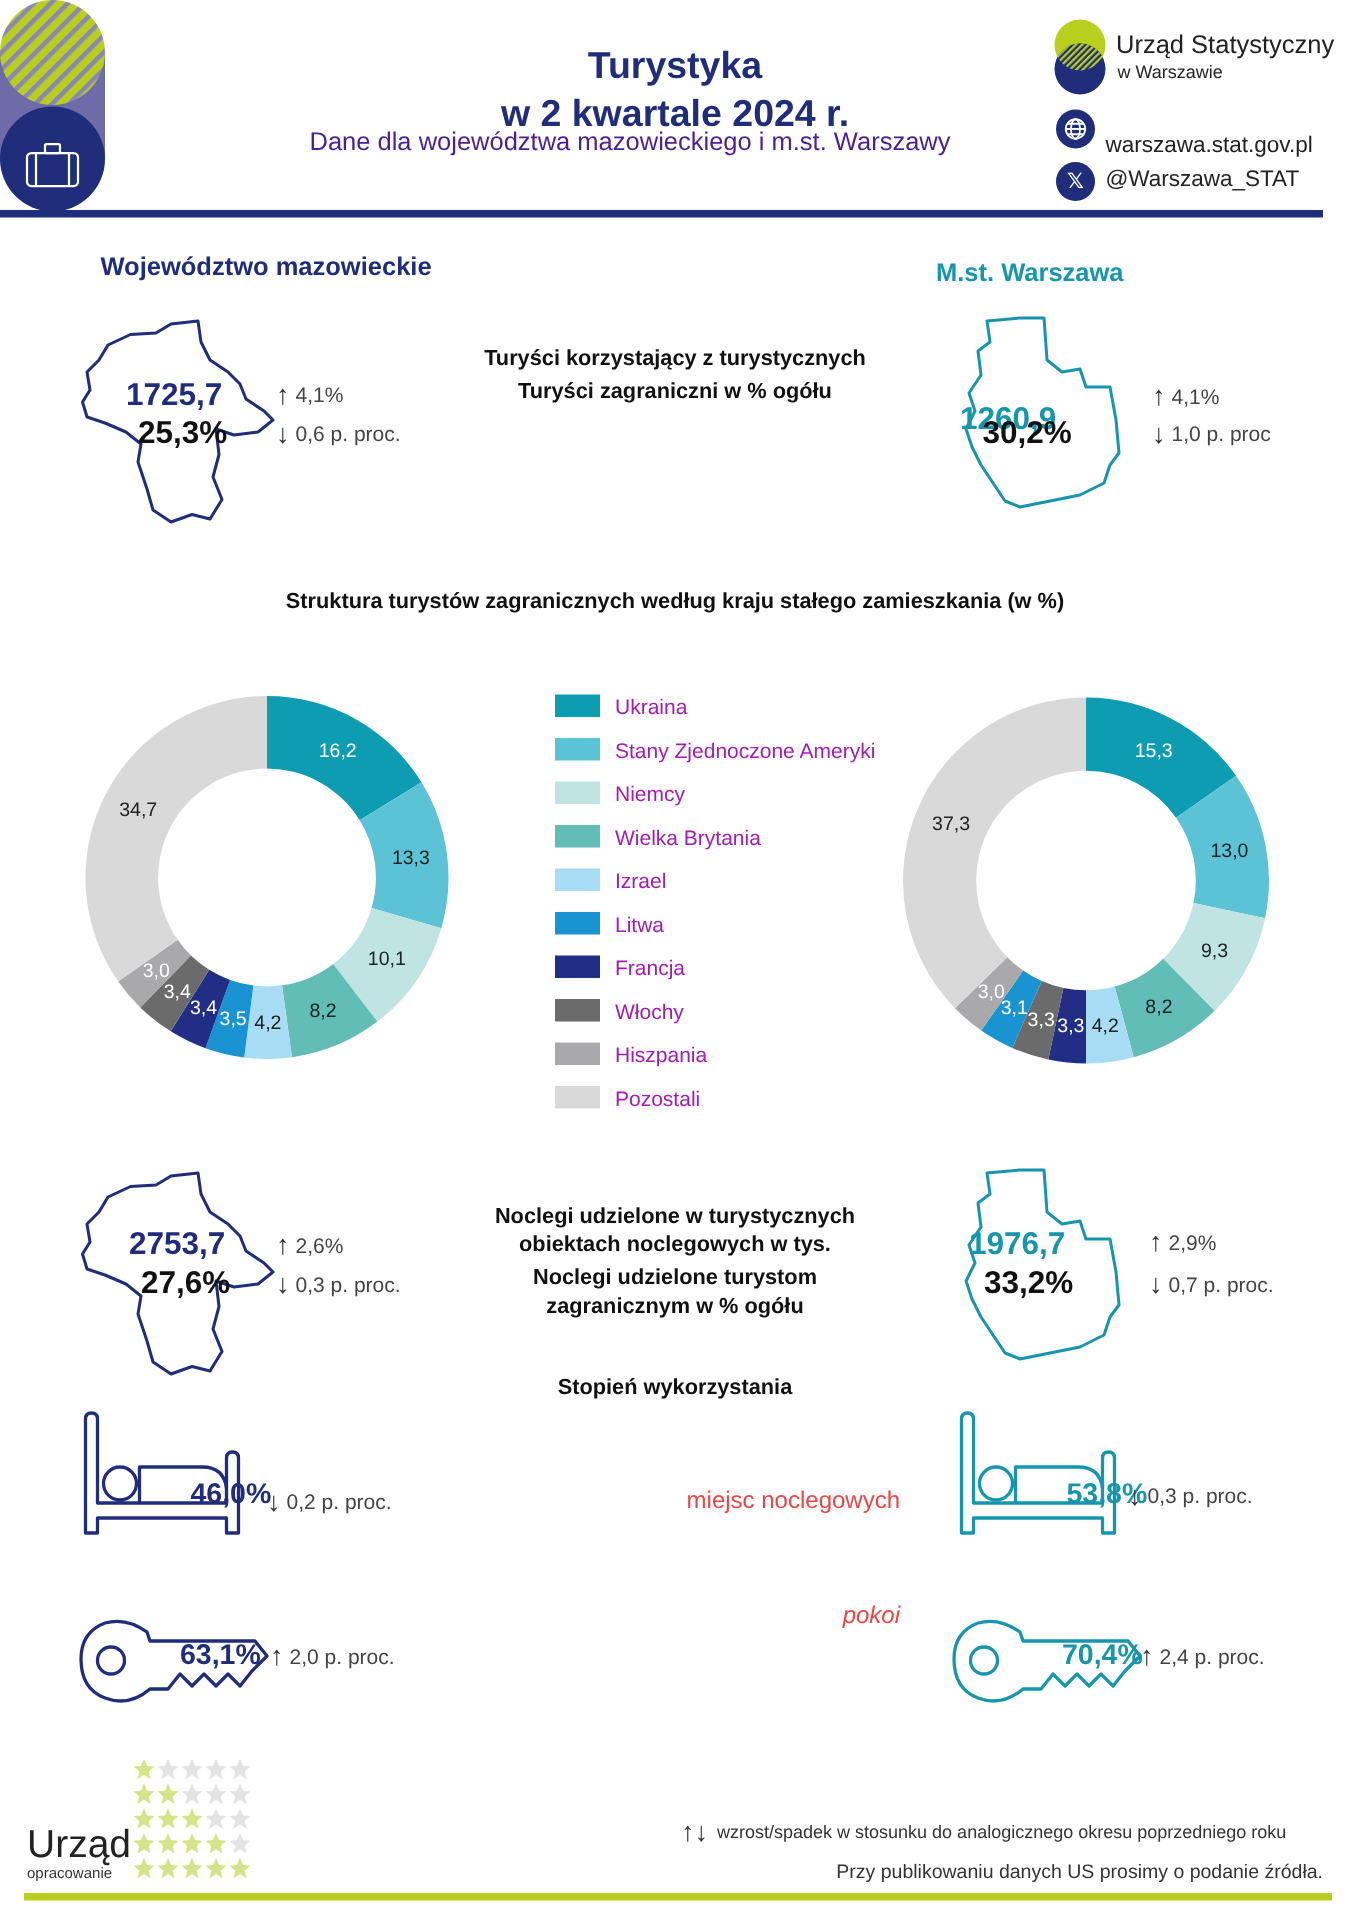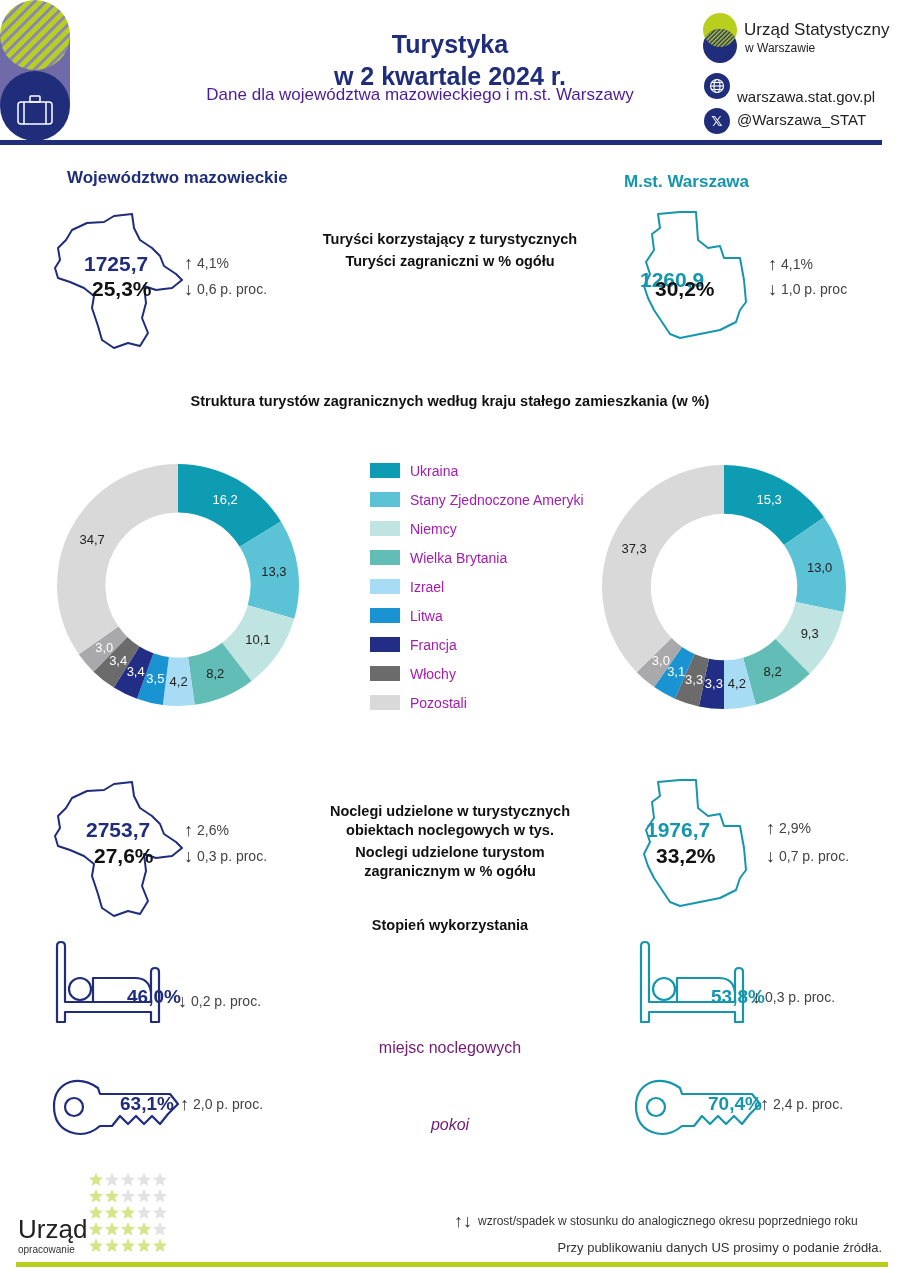--- a/index.html
+++ b/index.html
@@ -18,21 +18,21 @@
   .big-num { font-weight: bold; font-size: 21px; font-family: "Liberation Sans", sans-serif; }
   .big-pct { font-weight: bold; font-size: 21px; color: #111; font-family: "Liberation Sans", sans-serif; }
   .delta { font-size: 14px; color: #444; display: flex; align-items: center; gap: 4px; font-family: "Liberation Sans", sans-serif; white-space: nowrap; }
   .arrow { font-size: 18px; font-weight: bold; color: #333; line-height: 1; }
   .center-text { text-align: center; font-weight: bold; font-size: 14.5px; color: #111; line-height: 1.55; font-family: "Liberation Sans", sans-serif; }
   .legend { left: 370px; top: 456px; width: 240px; }
   .legend-item { display: flex; align-items: center; height: 29px; font-size: 14px; color: #a21caf; font-family: "Liberation Sans", sans-serif; }
   .legend-swatch { width: 30px; height: 15px; margin-right: 10px; }
   .donut-label { font-size: 13px; font-family: "Liberation Sans", sans-serif; }
   .util-val { font-weight: bold; font-size: 19px; font-family: "Liberation Sans", sans-serif; margin-left: 28px; }
-  .util-label { font-size: 16px; color: #701a75; text-align: center; font-family: "Liberation Sans", sans-serif; margin-top: 47px; }
+  .util-label { font-size: 16px; color: #ef4444; text-align: right; font-family: "Liberation Sans", sans-serif; }
   .footnote { font-size: 12px; color: #333; font-family: "Liberation Sans", sans-serif; white-space: nowrap; }
 </style>
 </head>
 <body>
 
 <div class="abs" style="left:0;top:0;width:70px;height:142px;">
   <svg width="70" height="142" viewBox="0 0 70 142">
     <defs>
       <pattern id="stripes" width="8" height="8" patternUnits="userSpaceOnUse" patternTransform="rotate(45)">
         <rect width="8" height="8" fill="#b9cf1e"></rect>
@@ -208,20 +208,24 @@
       <span class="legend-swatch" style="background:#1a93d2"></span>
       <span>Litwa</span>
     </div>
   <div class="legend-item">
       <span class="legend-swatch" style="background:#222e86"></span>
       <span>Francja</span>
     </div>
   <div class="legend-item">
       <span class="legend-swatch" style="background:#6b6b6b"></span>
       <span>Włochy</span>
+    </div>
+  <div class="legend-item">
+      <span class="legend-swatch" style="background:#a9a9ab"></span>
+      <span>Hiszpania</span>
     </div>
   <div class="legend-item">
       <span class="legend-swatch" style="background:#d9d9d9"></span>
       <span>Pozostali</span>
     </div>
 </div>
 
 <div class="abs" style="left:52px;top:776px;width:135px;height:145px;">
   <svg width="135" height="145" viewBox="0 0 135 145" fill="none" stroke="#1f2d7a" stroke-width="2" stroke-linejoin="round">
     <path d="M20 22 L35 15 L52 14 L62 8 L80 6 L82 20 L88 32 L100 40 L108 48 L112 58 L124 66 L130 72 L120 80 L104 82 L92 78 L94 95 L90 110 L96 125 L88 138 L76 135 L62 140 L50 132 L46 118 L40 100 L42 88 L32 80 L18 74 L6 70 L3 60 L8 52 L6 40 L14 32 Z"></path>

